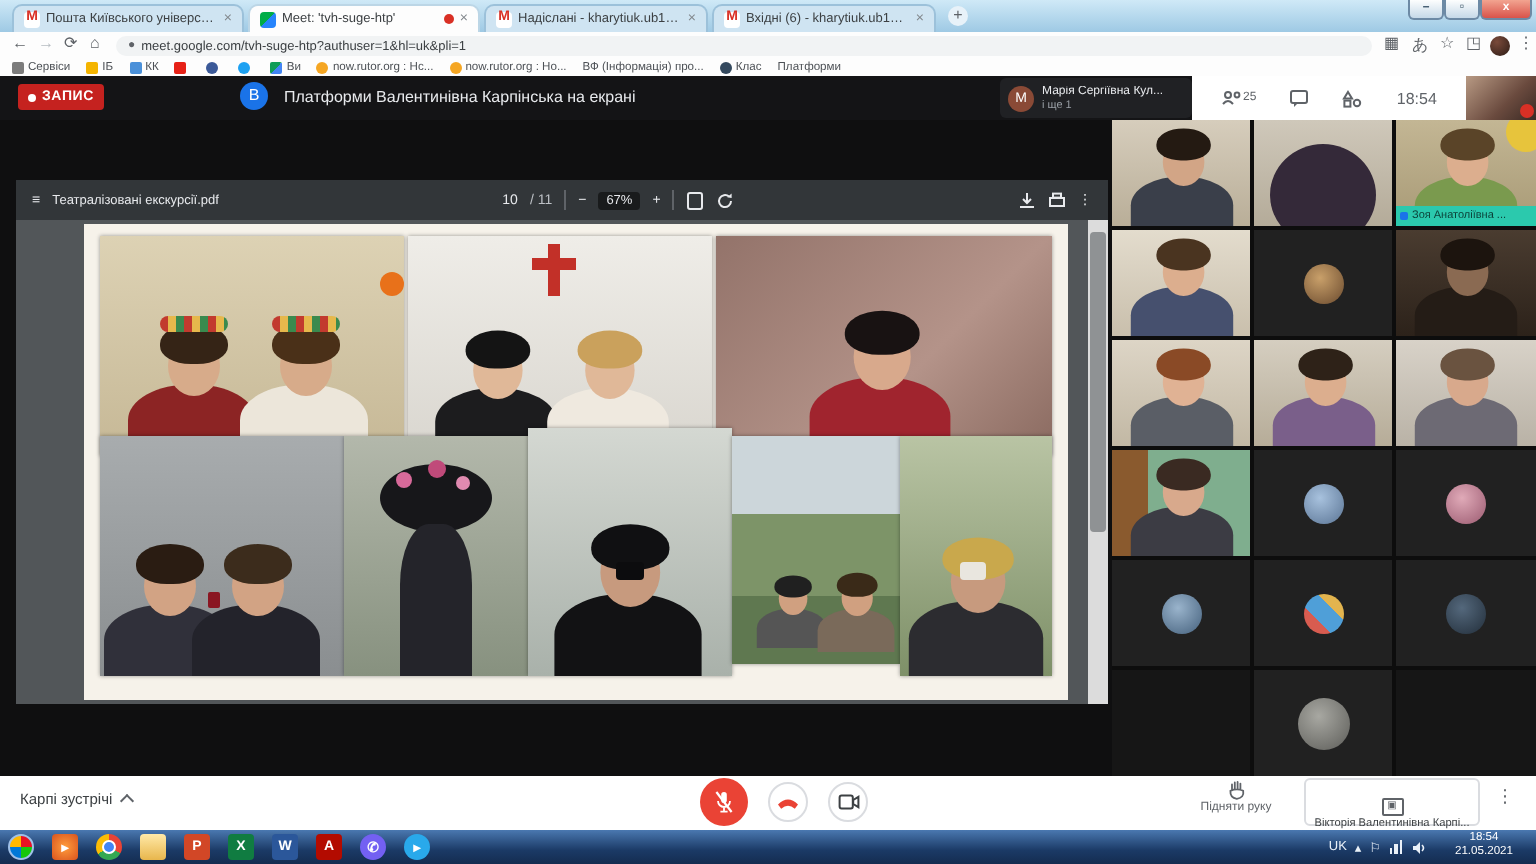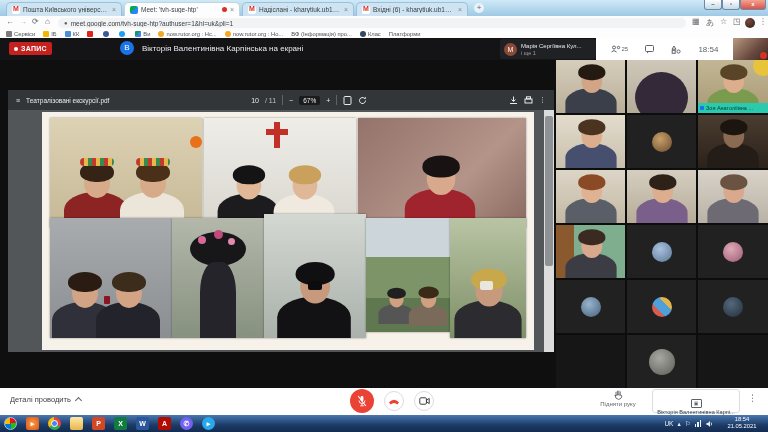--- a/index.html
+++ b/index.html
@@ -224,21 +224,21 @@
       <span>Платформи</span>
     </span>
 </div>
 
 <div class="abs meet-top"></div>
 <div class="recpill">
   <i></i>
   <span>ЗАПИС</span>
 </div>
 <div class="pravatar">В</div>
-<div class="sharetitle">Вікторія Валентинівна Карпінська на екрані</div>
+<div class="sharetitle">Платформи Валентинівна Карпінська на екрані</div>
 <div class="partpill">
   <span class="av">М</span>
   <span>
     <div class="nm">Марія Сергіївна Кул...</div>
     <div class="mr">і ще 1</div>
   </span>
 </div>
 <div class="whitepanel">
   <span class="wpi">
     <svg width="10" height="8" viewBox="0 0 10 8">
@@ -453,21 +453,21 @@
     </div>
   <div class="tile black" style="left:0;top:275px;"></div>
   <div class="tile dark" style="left:71px;top:275px;">
     <span class="avcirc" style="width:26px;height:26px;--av:radial-gradient(circle at 40% 35%,#a8a8a2,#5c5c58);"></span>
     </div>
   <div class="tile black" style="left:142px;top:275px;width:70px;"></div>
 </div>
 
 <div class="abs botbar"></div>
 <div class="details">
-  <span>Деталі проводить</span>
+  <span>Карпі зустрічі</span>
   <span class="chev"></span>
 </div>
 <div class="cbtn mic">
   <svg width="10" height="12" viewBox="0 0 10 12">
     <rect x="3.6" y="1" width="2.8" height="5.5" rx="1.4" fill="#fff"></rect>
     <path d="M2 5.5 a3 3 0 0 0 6 0 M5 8.5 L5 10.5 M3.2 10.8 L6.8 10.8" fill="none" stroke="#fff" stroke-width="0.9"></path>
     <path d="M1.2 1 L8.8 11" stroke="#fff" stroke-width="1.1"></path>
   </svg>
 </div>
 <div class="cbtn end">

